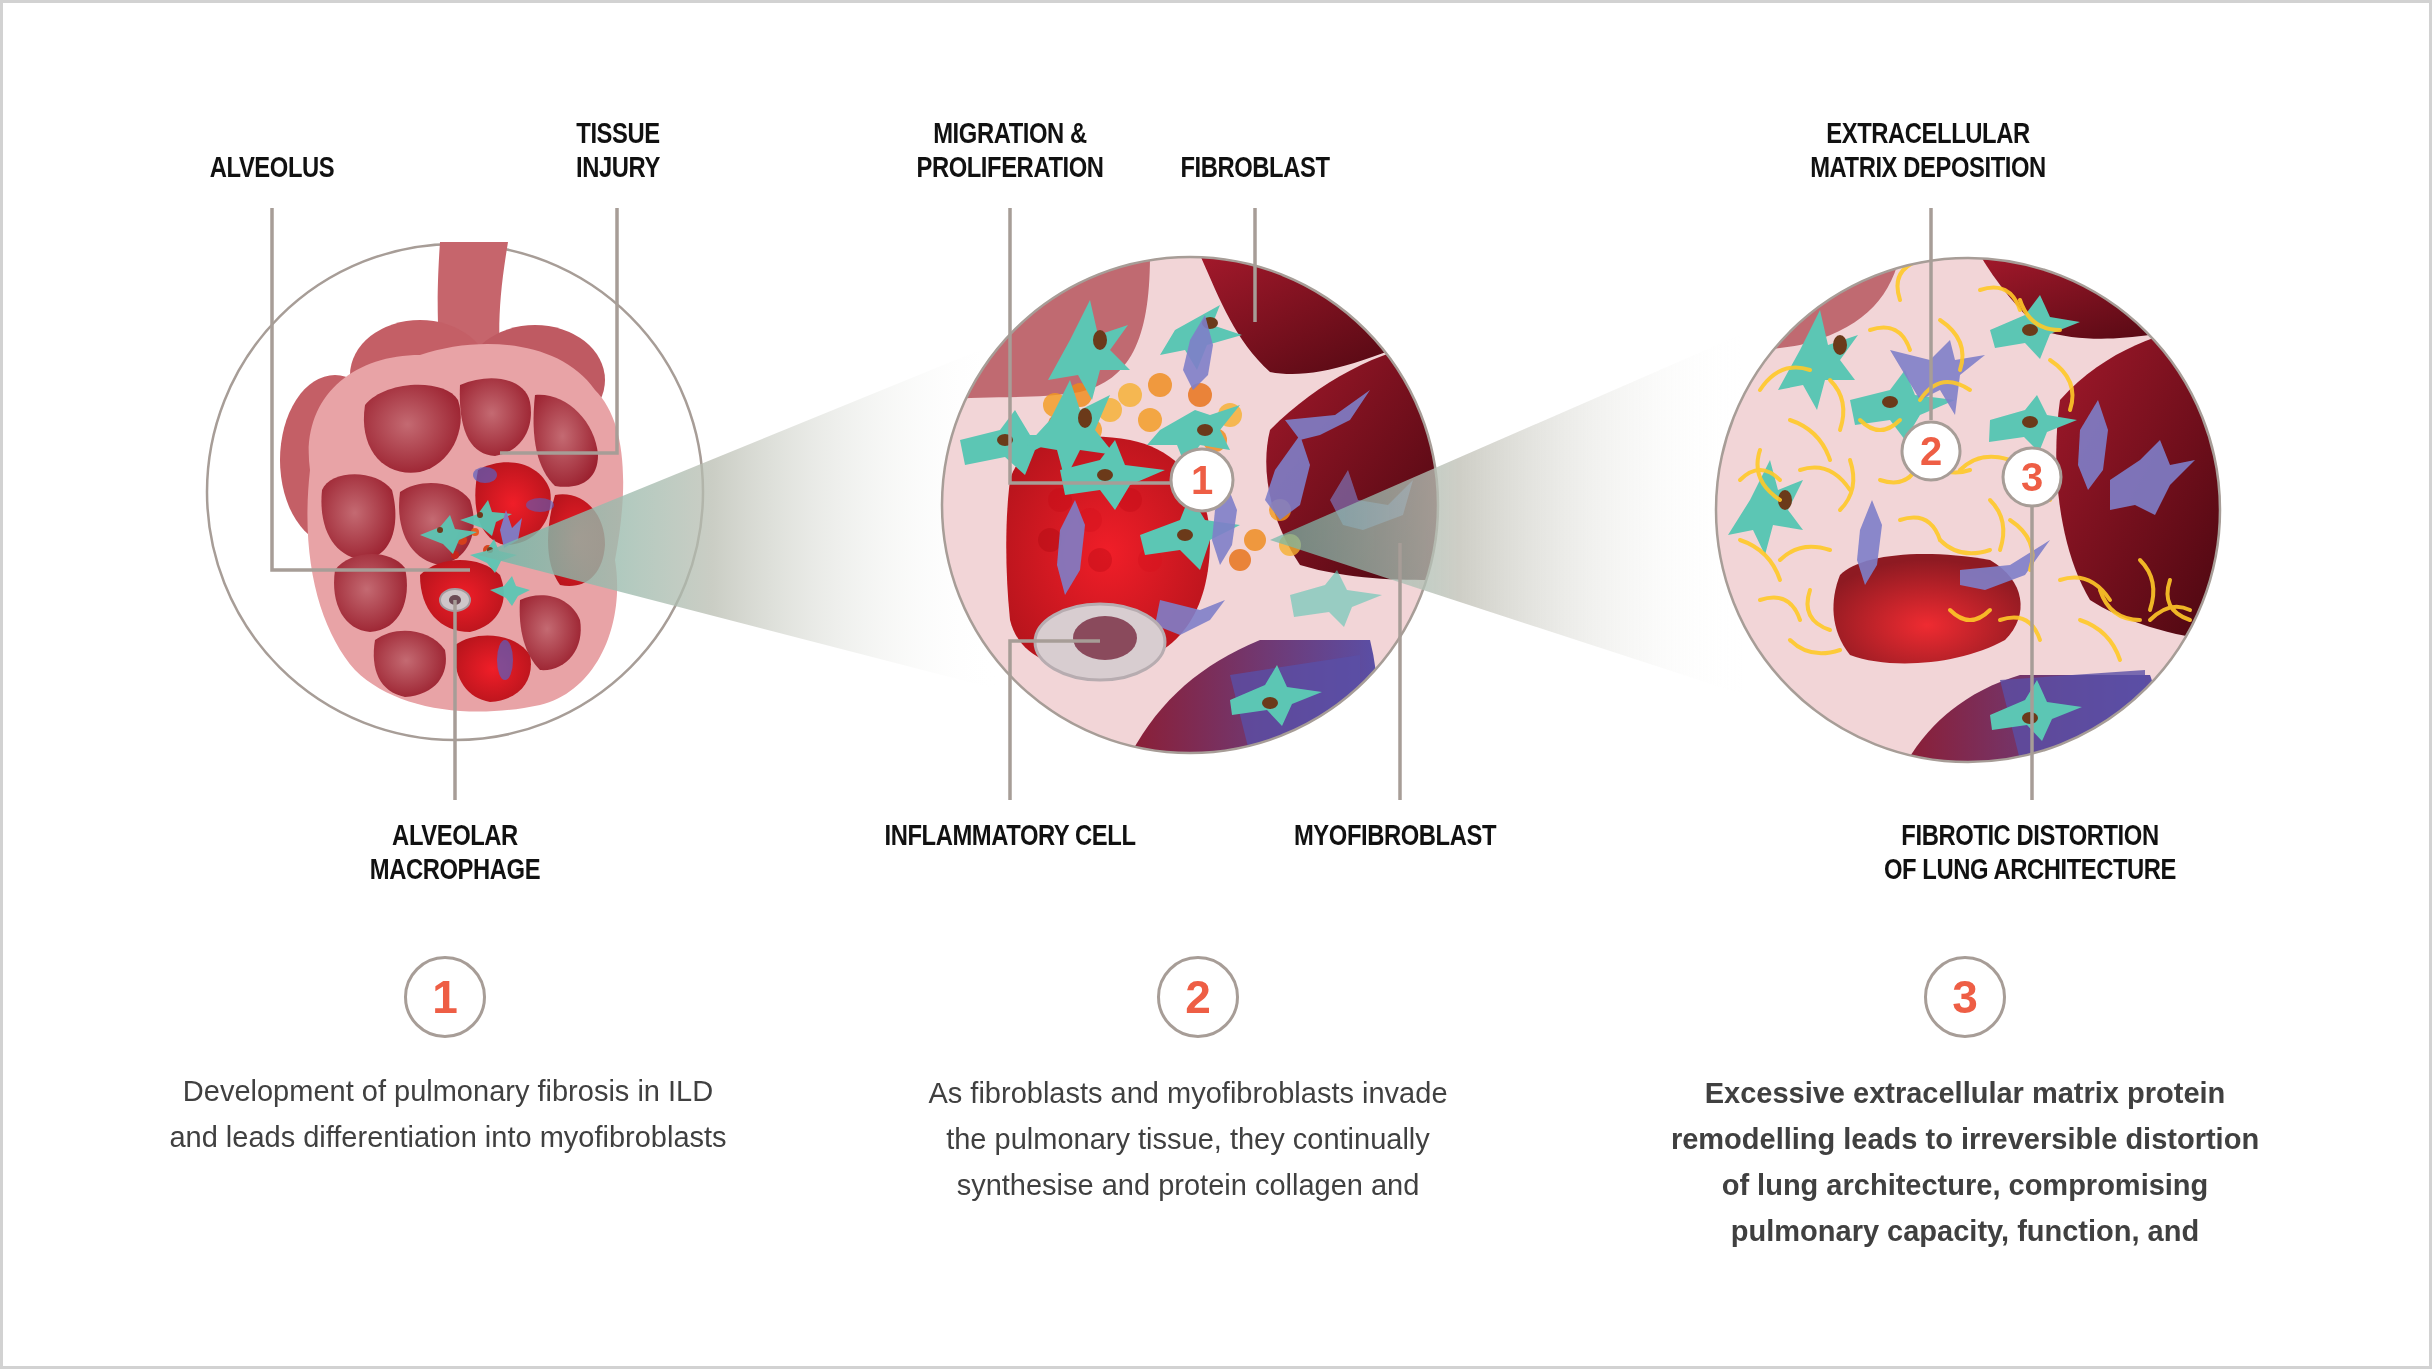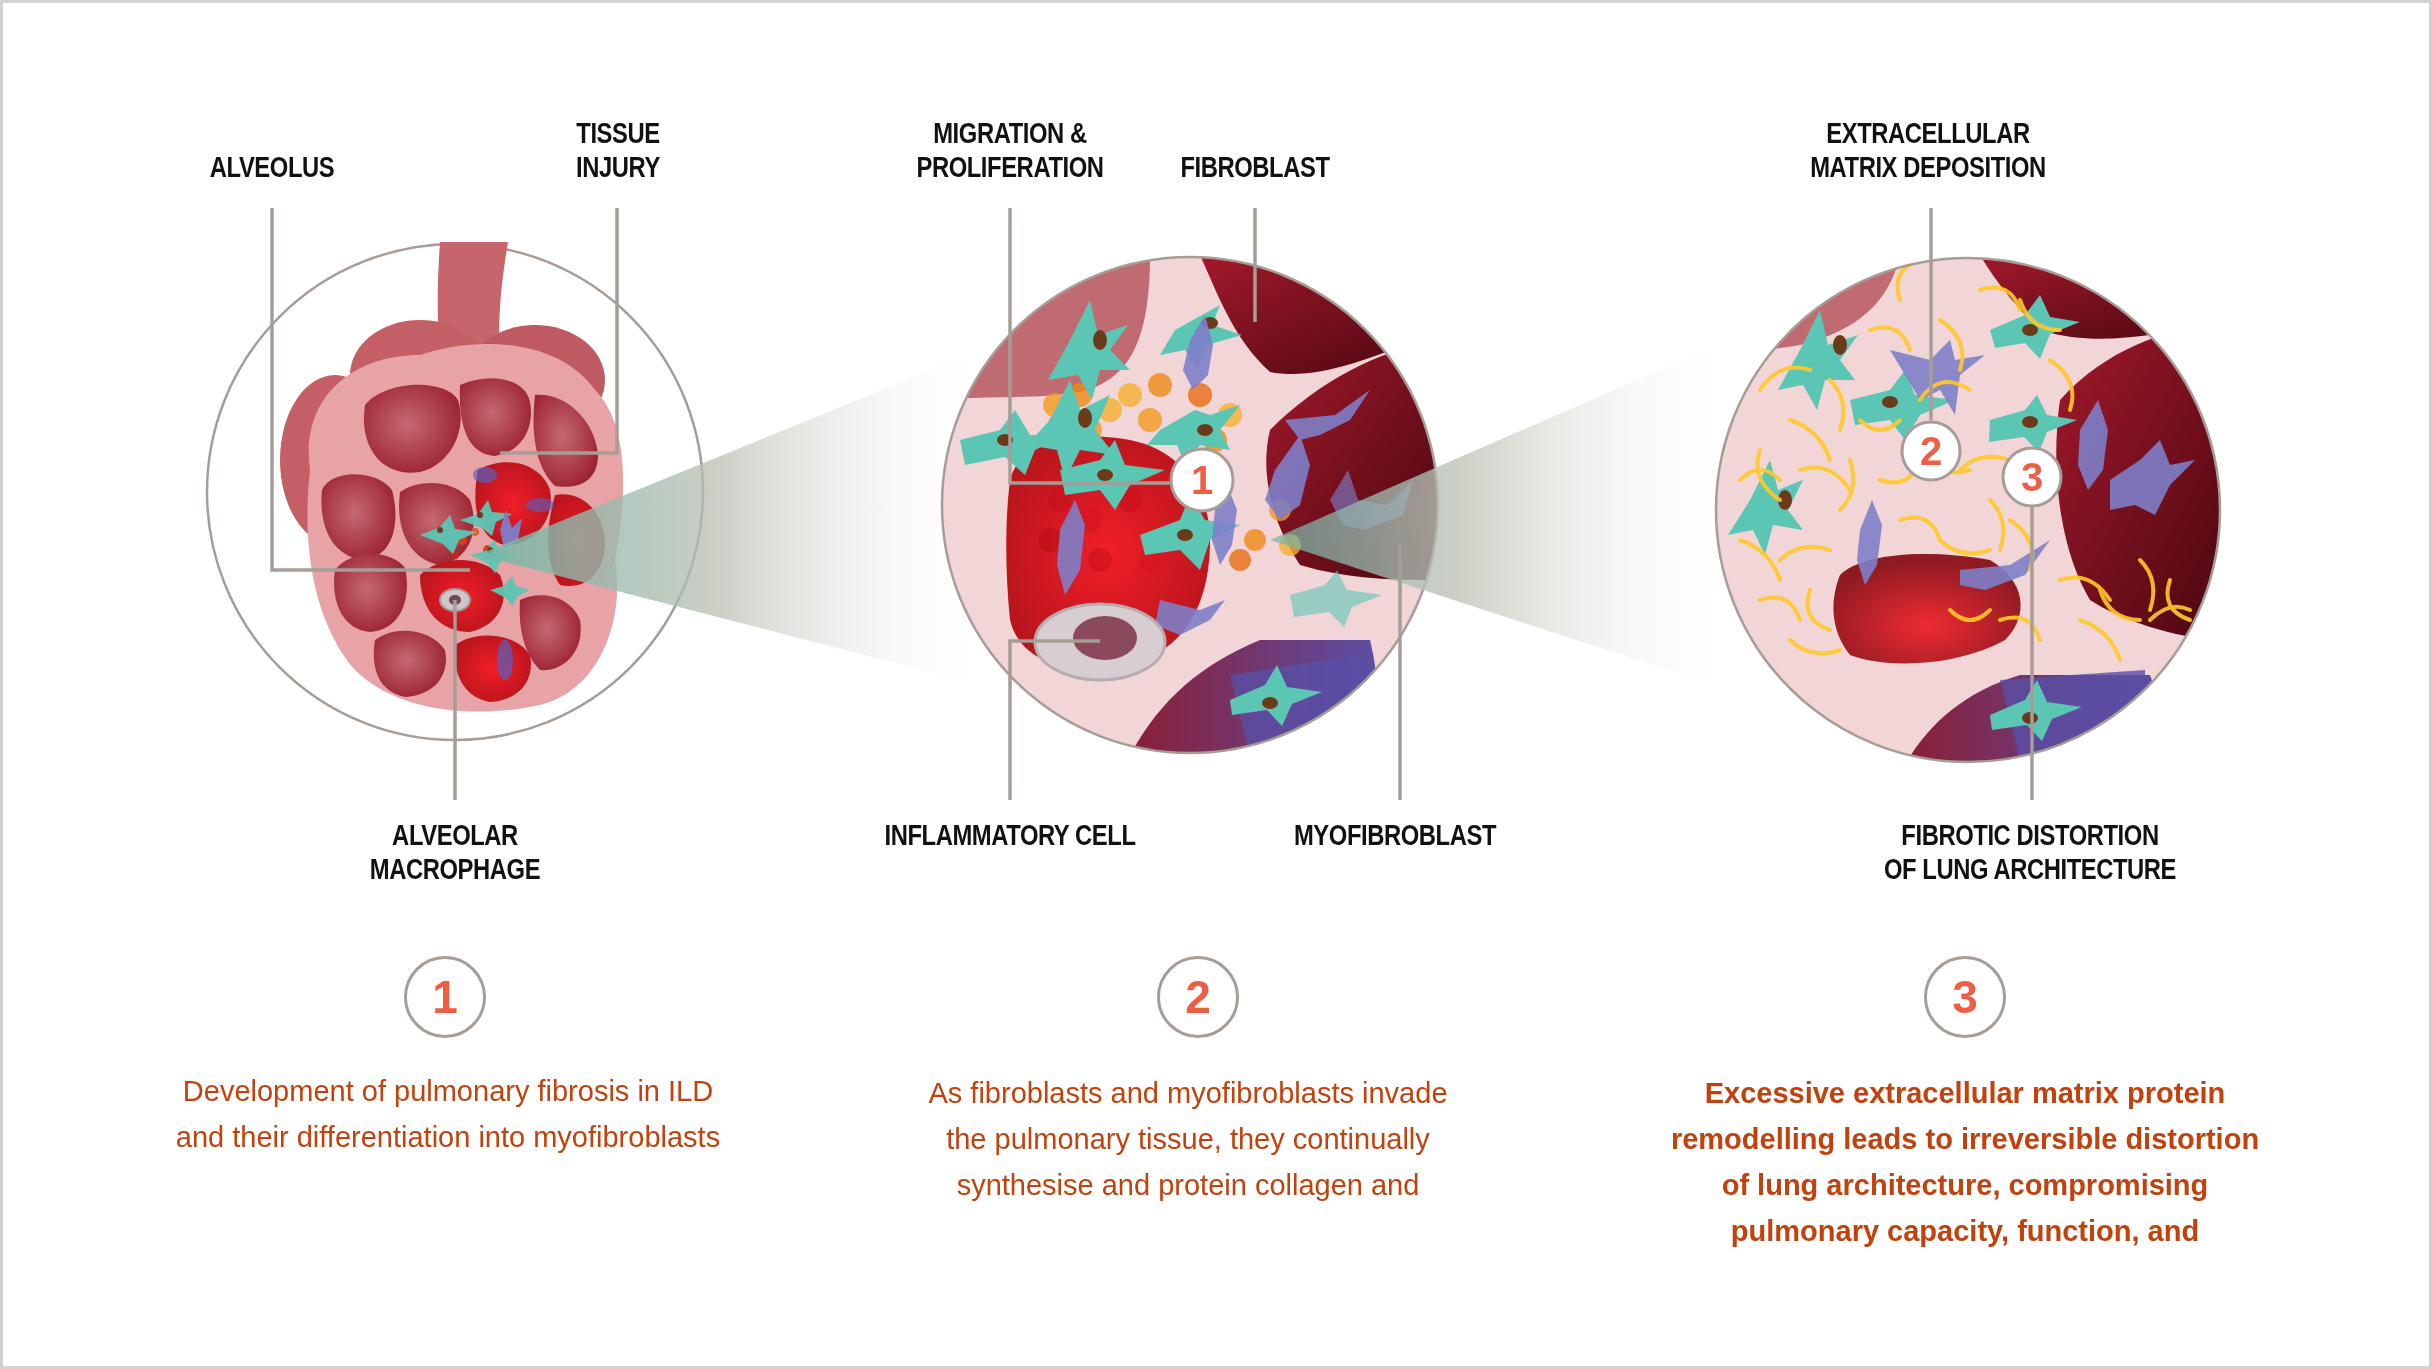--- a/index.html
+++ b/index.html
@@ -2,21 +2,21 @@
 <html><head>
 <meta charset="utf-8">
 <style>
   html, body { margin: 0; padding: 0; background: #ffffff; }
   body { width: 2432px; height: 1369px; position: relative; overflow: hidden; font-family: "Liberation Sans", sans-serif; }
   .frame { position: absolute; left: 0; top: 0; width: 2426px; height: 1363px; border: 3px solid #d2d2d2; background: #fff; }
   .art { position: absolute; left: 0; top: 0; width: 2432px; height: 1369px; }
   .lbl { position: absolute; font-family: "Liberation Sans", sans-serif; font-weight: 700; font-size: 29px; line-height: 34px; color: #111; text-transform: uppercase; text-align: center; letter-spacing: -0.5px; transform: scaleX(0.82); white-space: nowrap; }
   .lbl span { display: block; }
   .badge { position: absolute; width: 82px; height: 82px; border: 3px solid #a79d97; border-radius: 50%; background: #fff; box-sizing: border-box; display: flex; align-items: center; justify-content: center; font-family: "Liberation Sans", sans-serif; font-weight: 700; font-size: 46px; color: #ee5e45; }
-  .desc { position: absolute; width: 680px; text-align: center; font-family: "Liberation Sans", sans-serif; font-size: 29px; line-height: 46px; color: #c2410c; }
+  .desc { position: absolute; width: 680px; text-align: center; font-family: "Liberation Sans", sans-serif; font-size: 29px; line-height: 46px; color: #404040; }
   .desc span { display: block; white-space: nowrap; }
 </style>
 </head>
 <body>
 
 <div class="frame"></div>
 
 <svg class="art" viewBox="0 0 2432 1369" xmlns="http://www.w3.org/2000/svg">
   <defs>
     <linearGradient id="cone1" x1="0" y1="0" x2="1" y2="0">
@@ -334,21 +334,21 @@
   <span>FIBROTIC DISTORTION</span>
   <span>OF LUNG ARCHITECTURE</span>
 </div>
 
 <div class="badge" style="left:404px;top:956px;">1</div>
 <div class="badge" style="left:1157px;top:956px;">2</div>
 <div class="badge" style="left:1924px;top:956px;">3</div>
 
 <div class="desc" style="left:108px;top:1068px;">
   <span>Development of pulmonary fibrosis in ILD</span>
-  <span>and their differentiation into myofibroblasts</span>
+  <span>and leads differentiation into myofibroblasts</span>
 </div>
 <div class="desc" style="left:848px;top:1070px;">
   <span>As fibroblasts and myofibroblasts invade</span>
   <span>the pulmonary tissue, they continually</span>
   <span>synthesise and protein collagen and</span>
 </div>
 <div class="desc" style="left:1625px;top:1070px;font-weight:bold;">
   <span>Excessive extracellular matrix protein</span>
   <span>remodelling leads to irreversible distortion</span>
   <span>of lung architecture, compromising</span>

